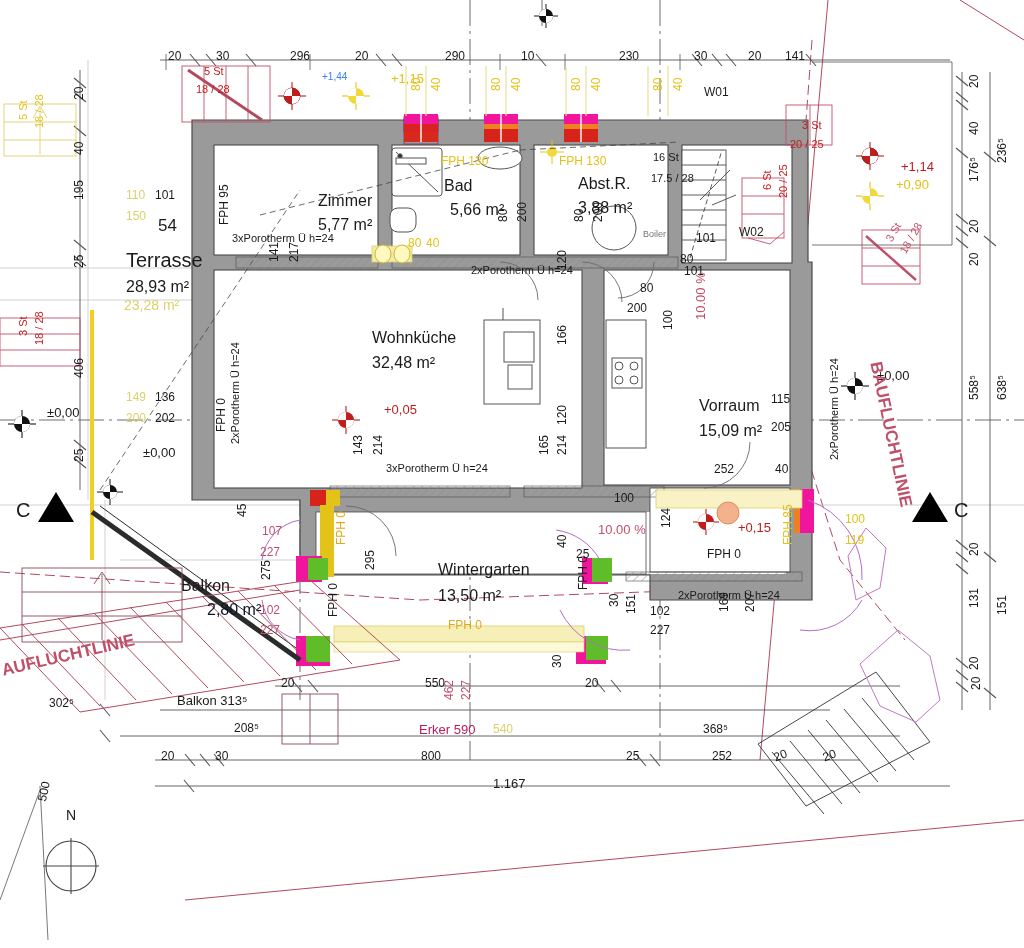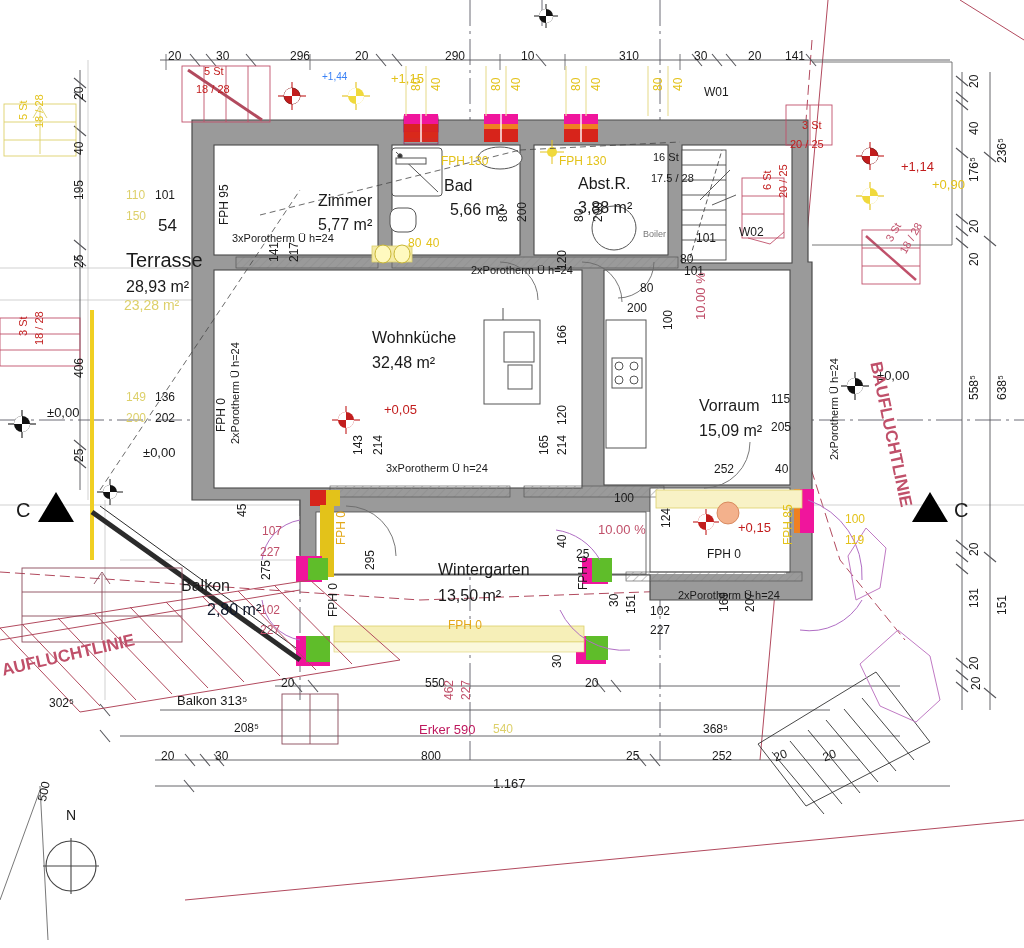--- a/index.html
+++ b/index.html
@@ -437,21 +437,21 @@
     <div class="lbl" style="left: 126px; top: 250px; font-size: 20px; color: rgb(26, 26, 26);">Terrasse</div>
     <div class="lbl" style="left: 126px; top: 279px; font-size: 16px; color: rgb(26, 26, 26);">28,93 m²</div>
     <div class="lbl" style="left: 181px; top: 578px; font-size: 16px; color: rgb(26, 26, 26);">Balkon</div>
     <div class="lbl" style="left: 181px; top: 602px; font-size: 16px; color: #0f172a; padding-left: 26px;">2,80 m²</div>
     <div class="lbl" style="left: 438px; top: 562px; font-size: 16px; color: rgb(26, 26, 26);">Wintergarten</div>
     <div class="lbl" style="left: 438px; top: 588px; font-size: 16px; color: rgb(26, 26, 26);">13,50 m²</div>
     <div class="lbl" style="left: 124px; top: 298px; font-size: 14px; color: rgb(221, 208, 106); text-align: center;">23,28 m²</div>
     <div class="lbl" style="left: 322px; top: 72px; font-size: 10px; color: #3b82f6;">+1,44</div>
     <div class="lbl" style="left: 391px; top: 72px; font-size: 13px; color: rgb(227, 194, 26);">+1,15</div>
     <div class="lbl" style="left: 901px; top: 160px; font-size: 13px; color: rgb(194, 29, 29);">+1,14</div>
-    <div class="lbl" style="left: 896px; top: 178px; font-size: 13px; color: rgb(227, 194, 26); margin-left: 36px;">+0,90</div>
+    <div class="lbl" style="left: 896px; top: 178px; font-size: 13px; color: rgb(227, 194, 26);">+0,90</div>
     <div class="lbl" style="left: 384px; top: 403px; font-size: 13px; color: rgb(194, 29, 29);">+0,05</div>
     <div class="lbl" style="left: 738px; top: 521px; font-size: 13px; color: rgb(194, 29, 29);">+0,15</div>
     <div class="lbl" style="left: 877px; top: 369px; font-size: 13px; color: rgb(26, 26, 26);">±0,00</div>
     <div class="lbl" style="left: 47px; top: 406px; font-size: 13px; color: rgb(26, 26, 26);">±0,00</div>
     <div class="lbl" style="left: 143px; top: 446px; font-size: 13px; color: rgb(26, 26, 26);">±0,00</div>
     <div class="lbl" style="left: 232px; top: 233px; font-size: 11px; color: rgb(26, 26, 26);">3xPorotherm Ü h=24</div>
     <div class="lbl" style="left: 471px; top: 265px; font-size: 11px; color: rgb(26, 26, 26);">2xPorotherm Ü h=24</div>
     <div class="lbl" style="left: 386px; top: 463px; font-size: 11px; color: rgb(26, 26, 26);">3xPorotherm Ü h=24</div>
     <div class="lbl" style="left: 678px; top: 590px; font-size: 11px; color: rgb(26, 26, 26);">2xPorotherm Ü h=24</div>
     <div class="lbl" style="left: 230px; top: 444px; font-size: 11px; color: rgb(26, 26, 26); transform: rotate(-90deg); transform-origin: 0px 0px;">2xPorotherm Ü h=24</div>
@@ -482,21 +482,21 @@
     <div class="lbl" style="left: 898px; top: 250px; font-size: 11px; color: rgb(192, 80, 106); transform: rotate(-60deg); transform-origin: 0px 0px;">18 / 28</div>
     <div class="lbl" style="left: 653px; top: 152px; font-size: 11px; color: rgb(26, 26, 26);">16 St</div>
     <div class="lbl" style="left: 651px; top: 173px; font-size: 11px; color: rgb(26, 26, 26);">17.5 / 28</div>
     <div class="lbl" style="left: 614px; top: 230px; font-size: 9px; color: rgb(119, 119, 119); padding-left: 29px;">Boiler</div>
     <div class="lbl" style="left: 168px; top: 50px; font-size: 12px; color: rgb(26, 26, 26);">20</div>
     <div class="lbl" style="left: 216px; top: 50px; font-size: 12px; color: rgb(26, 26, 26);">30</div>
     <div class="lbl" style="left: 290px; top: 50px; font-size: 12px; color: rgb(26, 26, 26);">296</div>
     <div class="lbl" style="left: 355px; top: 50px; font-size: 12px; color: rgb(26, 26, 26);">20</div>
     <div class="lbl" style="left: 445px; top: 50px; font-size: 12px; color: rgb(26, 26, 26);">290</div>
     <div class="lbl" style="left: 521px; top: 50px; font-size: 12px; color: rgb(26, 26, 26);">10</div>
-    <div class="lbl" style="left: 619px; top: 50px; font-size: 12px; color: rgb(26, 26, 26);">310</div>
+    <div class="lbl" style="left: 619px; top: 50px; font-size: 12px; color: rgb(26, 26, 26);">230</div>
     <div class="lbl" style="left: 694px; top: 50px; font-size: 12px; color: rgb(26, 26, 26);">30</div>
     <div class="lbl" style="left: 748px; top: 50px; font-size: 12px; color: rgb(26, 26, 26);">20</div>
     <div class="lbl" style="left: 785px; top: 50px; font-size: 12px; color: rgb(26, 26, 26);">141</div>
     <div class="lbl" style="left: 73px; top: 100px; font-size: 12px; color: rgb(26, 26, 26); transform: rotate(-90deg); transform-origin: 0px 0px;">20</div>
     <div class="lbl" style="left: 73px; top: 155px; font-size: 12px; color: rgb(26, 26, 26); transform: rotate(-90deg); transform-origin: 0px 0px;">40</div>
     <div class="lbl" style="left: 73px; top: 200px; font-size: 12px; color: rgb(26, 26, 26); transform: rotate(-90deg); transform-origin: 0px 0px;">195</div>
     <div class="lbl" style="left: 73px; top: 268px; font-size: 12px; color: rgb(26, 26, 26); transform: rotate(-90deg); transform-origin: 0px 0px;">25</div>
     <div class="lbl" style="left: 73px; top: 378px; font-size: 12px; color: rgb(26, 26, 26); transform: rotate(-90deg); transform-origin: 0px 0px;">406</div>
     <div class="lbl" style="left: 73px; top: 462px; font-size: 12px; color: rgb(26, 26, 26); transform: rotate(-90deg); transform-origin: 0px 0px;">25</div>
     <div class="lbl" style="left: 968px; top: 88px; font-size: 12px; color: rgb(26, 26, 26); transform: rotate(-90deg); transform-origin: 0px 0px;">20</div>

